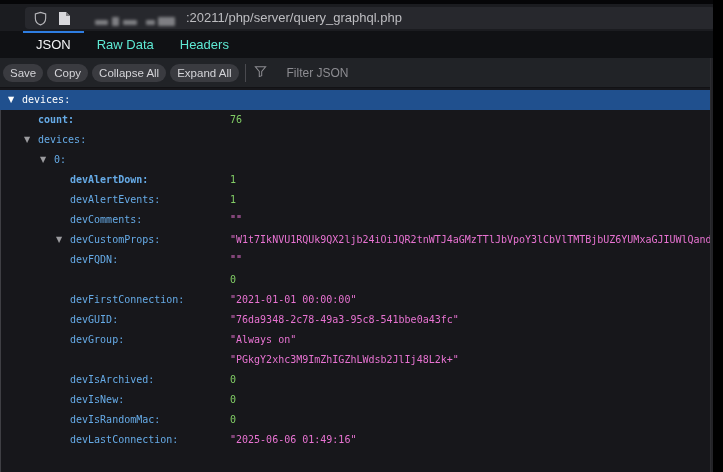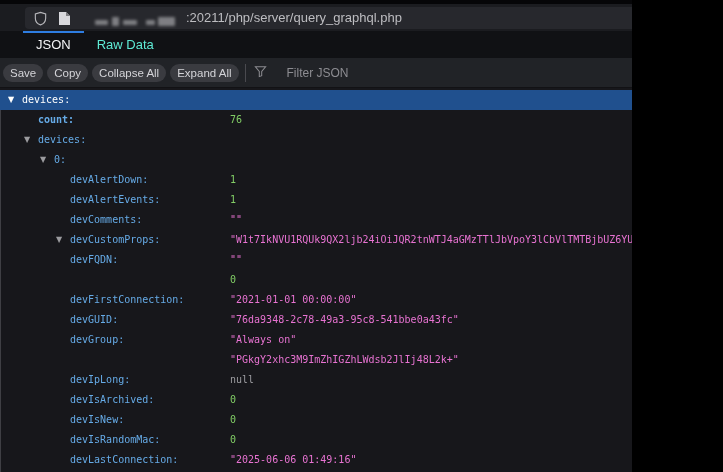--- a/index.html
+++ b/index.html
@@ -1,18 +1,18 @@
 <!DOCTYPE html>
 <html style="--accent: #2e7de1; --selrow: #20508e; --keycol: #66abe7; --numcol: #82ce66; --strcol: #e873d2; --nullcol: #9c9ca0;"><head>
 <meta charset="utf-8">
 <style>
   * { margin:0; padding:0; box-sizing:border-box; }
   html,body { background:#000; }
   .screen {
-    position:relative; width:632px; height:472px; overflow:hidden;
+    position:relative; width:713px; height:472px; overflow:hidden;
     background:#17171b; font-family:"Liberation Sans", sans-serif;
   }
   
   .top-strip { position:absolute; left:0; top:0; width:723px; height:4px; background:#060608; }
 
   
   .navbar { position:absolute; left:0; top:4px; width:723px; height:27px; background:#1b1c20; }
   .urlfield {
     position:absolute; left:25px; top:3px; width:690px; height:22px;
     background:#27282d; border-radius:4px;
@@ -114,20 +114,21 @@
       <span class="redacted r3"></span>
       <span class="redacted r4"></span>
       <span class="redacted r5"></span>
       <span class="urltext">:20211/php/server/query_graphql.php</span>
     </div>
   </div>
 
   <div class="tabbar">
     <div class="tab active">JSON</div>
     <div class="tab">Raw Data</div>
+    <div class="tab">Headers</div>
   </div>
 
   <div class="toolbar">
     <button class="tbtn">Save</button>
     <button class="tbtn">Copy</button>
     <button class="tbtn">Collapse All</button>
     <button class="tbtn">Expand All</button>
     <div class="tsep"></div>
     <div class="filterwrap">
       <span>
@@ -150,21 +151,21 @@
       </div>
       <div class="row">
         <span class="arrow" style="left: 24px;">▼</span>
         <span class="key" style="left: 38px;">devices:</span>
       </div>
       <div class="row">
         <span class="arrow" style="left: 40px;">▼</span>
         <span class="key" style="left: 54px;">0:</span>
       </div>
       <div class="row">
-        <span class="key" style="left: 70px;">devAlertDown:</span>
+        <span class="key" style="left: 70px; font-weight: bold;">devAlertDown:</span>
         <span class="val val-number">1</span>
       </div>
       <div class="row">
         <span class="key" style="left: 70px;">devAlertEvents:</span>
         <span class="val val-number">1</span>
       </div>
       <div class="row">
         <span class="key" style="left: 70px;">devComments:</span>
         <span class="val val-string">""</span>
       </div>
@@ -190,24 +191,20 @@
       </div>
       <div class="row">
         <span class="key" style="left: 70px;">devGroup:</span>
         <span class="val val-string">"Always on"</span>
       </div>
       <div class="row">
         <span class="key" style="left: 62px; margin-top: 15px;">devIcon:</span>
         <span class="val val-string">"PGkgY2xhc3M9ImZhIGZhLWdsb2JlIj48L2k+"</span>
       </div>
       <div class="row">
-        <span class="key" style="left: 70px;">devIpLong:</span>
-        <span class="val val-null">null</span>
-      </div>
-      <div class="row">
         <span class="key" style="left: 70px;">devIsArchived:</span>
         <span class="val val-number">0</span>
       </div>
       <div class="row">
         <span class="key" style="left: 70px;">devIsNew:</span>
         <span class="val val-number">0</span>
       </div>
       <div class="row">
         <span class="key" style="left: 70px;">devIsRandomMac:</span>
         <span class="val val-number">0</span>

